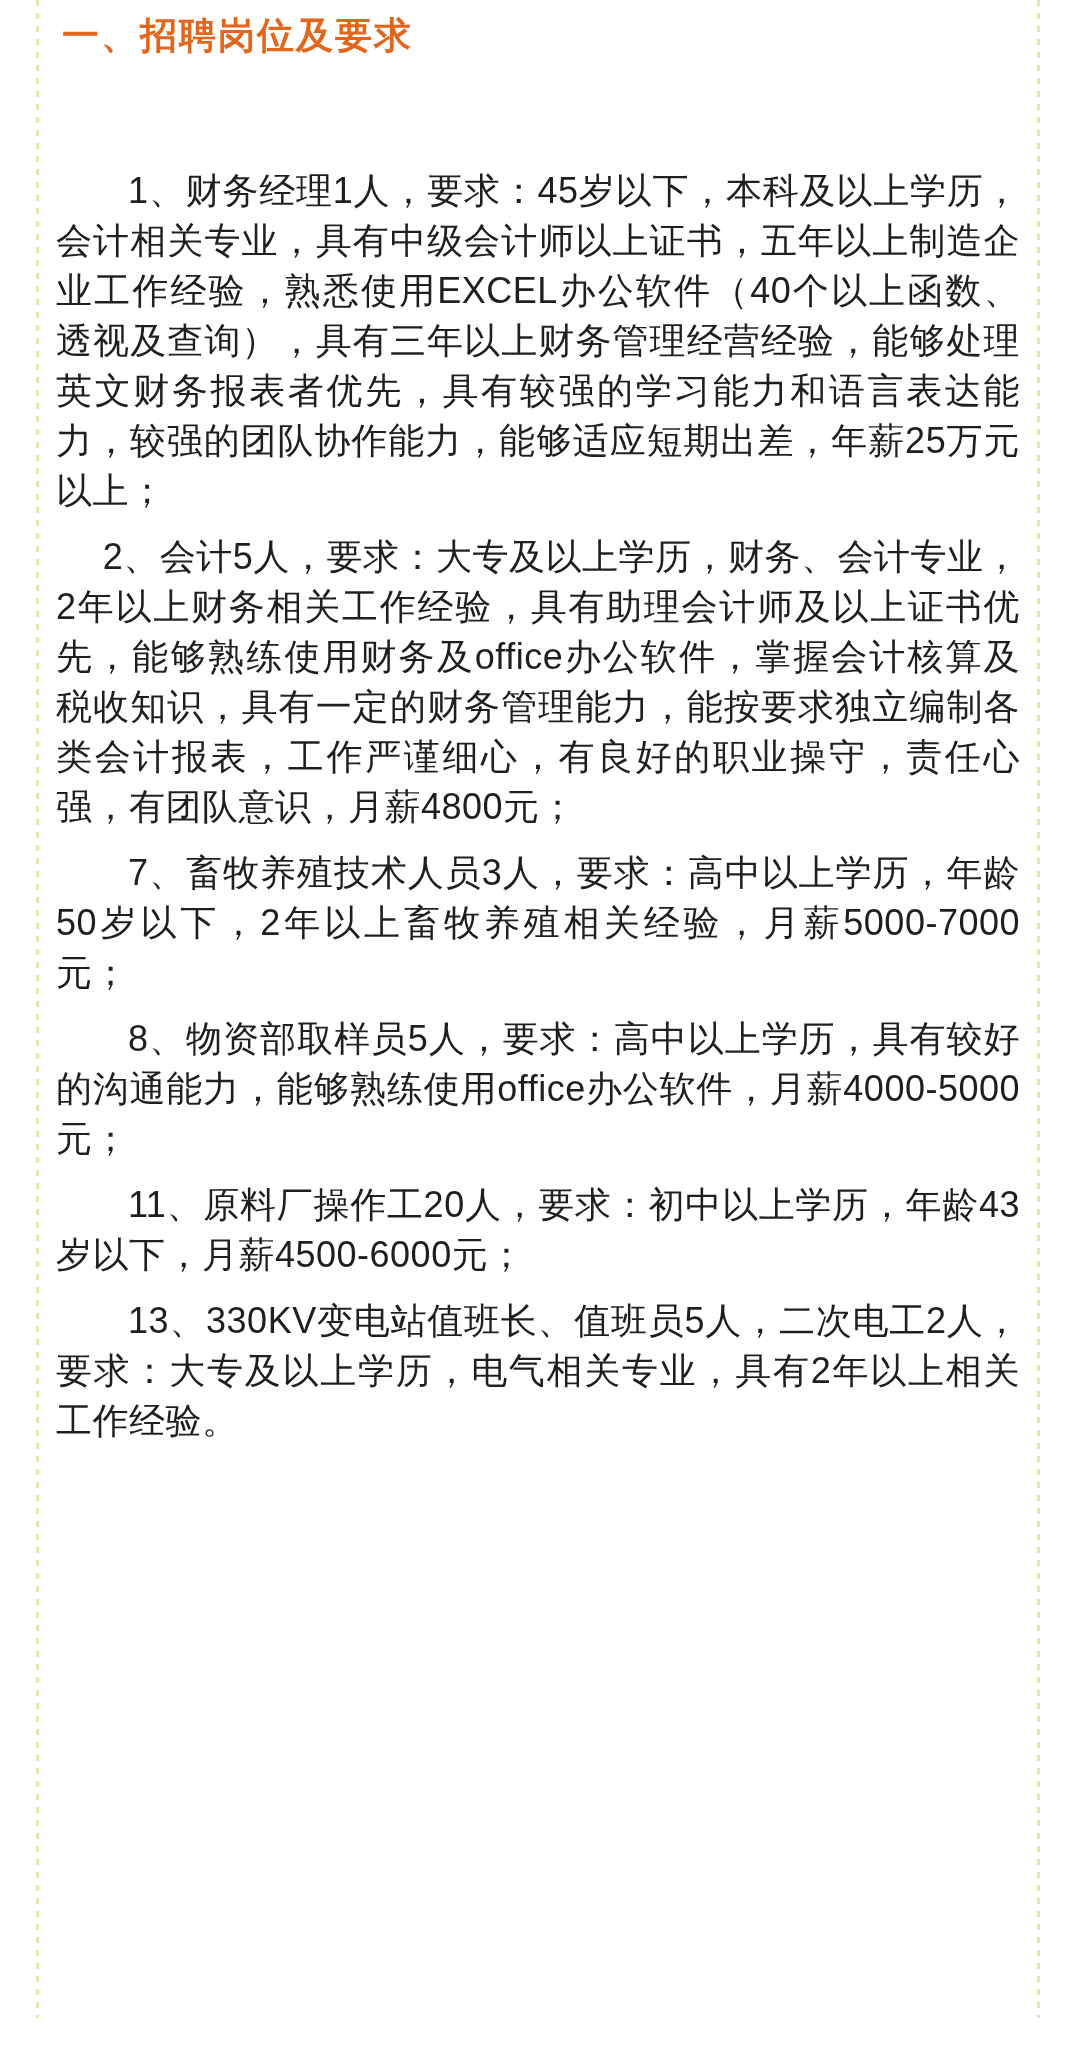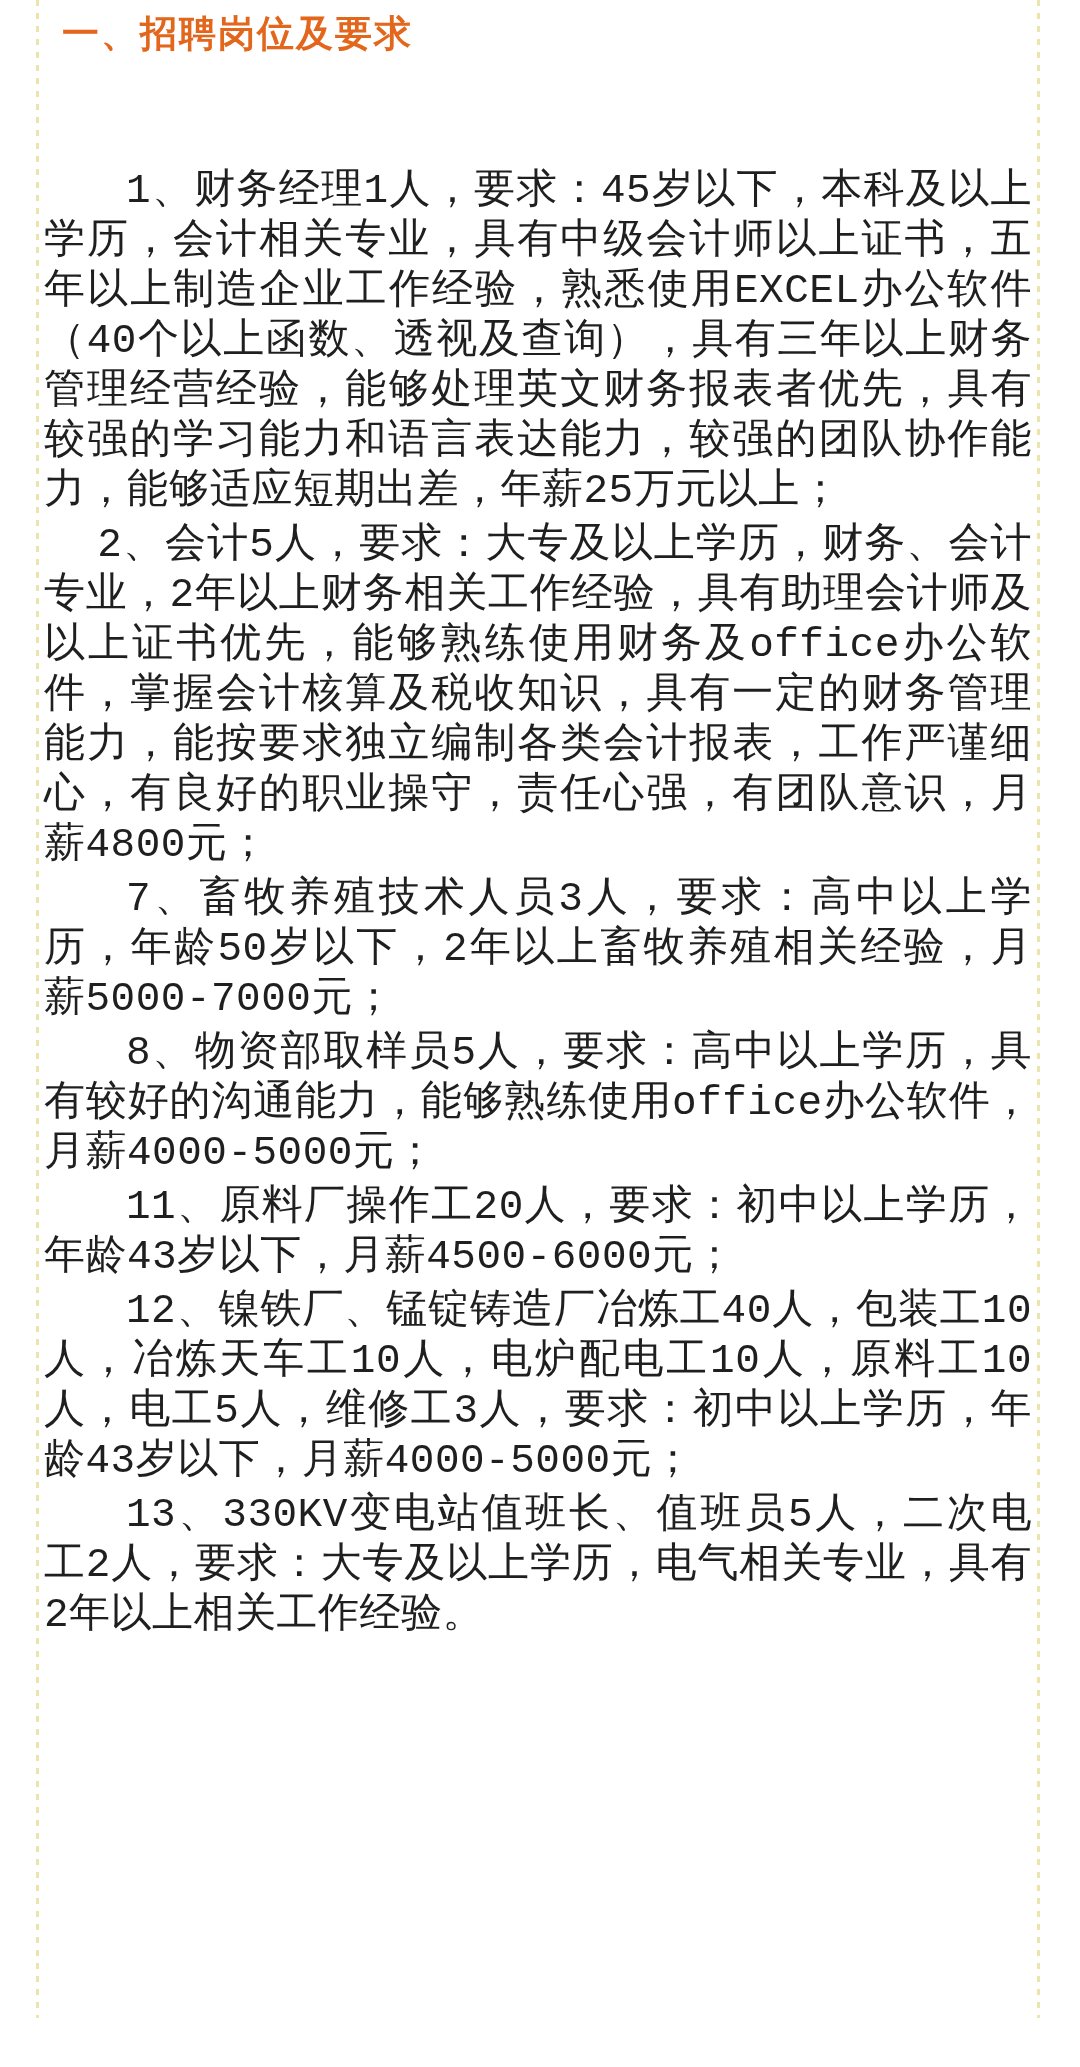--- a/index.html
+++ b/index.html
@@ -2,21 +2,21 @@
 <html style="--accent: #e2661c; --border: #ece4ad; --text: #1f1f1f; --background: #ffffff;"><head>
 <meta charset="utf-8">
 <style>
   html, body { margin: 0; padding: 0; background: #ffffff; }
   .page {
     position: relative;
     width: 1080px;
     height: 2018px;
     background: var(--background, #ffffff);
     overflow: hidden;
-    font-family: Liberation Mono, monospace;
+    font-family: Liberation Sans, sans-serif;
   }
   
   .edge {
     position: absolute;
     top: 0;
     bottom: 0;
     width: 3px;
     background: repeating-linear-gradient(
       to bottom,
       var(--border, #ece4ad) 0px,
@@ -39,23 +39,23 @@
     font-size: 37px;
     line-height: 44px;
     font-weight: 700;
     letter-spacing: 2px;
     color: var(--accent, #e2661c);
   }
   .job-list {
     margin-top: 108px;
   }
   .job-list p {
-    margin: 4px;
+    margin: 16px;
     padding: 0;
-    font-size: 41px;
+    font-size: 36px;
     line-height: 50px;
     color: var(--text, #1f1f1f);
     text-indent: 2em;
     text-align: justify;
     letter-spacing: 0.5px;
   }
   
   .job-list p:nth-child(2) { text-indent: 1.3em; }
 </style>
 </head>
@@ -67,17 +67,16 @@
 
   <div class="content">
     <h2 class="section-title">一、招聘岗位及要求</h2>
 
     <div class="job-list">
         <p>1、财务经理1人，要求：45岁以下，本科及以上学历，会计相关专业，具有中级会计师以上证书，五年以上制造企业工作经验，熟悉使用EXCEL办公软件（40个以上函数、透视及查询），具有三年以上财务管理经营经验，能够处理英文财务报表者优先，具有较强的学习能力和语言表达能力，较强的团队协作能力，能够适应短期出差，年薪25万元以上；</p>
         <p>2、会计5人，要求：大专及以上学历，财务、会计专业，2年以上财务相关工作经验，具有助理会计师及以上证书优先，能够熟练使用财务及office办公软件，掌握会计核算及税收知识，具有一定的财务管理能力，能按要求独立编制各类会计报表，工作严谨细心，有良好的职业操守，责任心强，有团队意识，月薪4800元；</p>
         <p>7、畜牧养殖技术人员3人，要求：高中以上学历，年龄50岁以下，2年以上畜牧养殖相关经验，月薪5000-7000元；</p>
         <p>8、物资部取样员5人，要求：高中以上学历，具有较好的沟通能力，能够熟练使用office办公软件，月薪4000-5000元；</p>
         <p>11、原料厂操作工20人，要求：初中以上学历，年龄43岁以下，月薪4500-6000元；</p>
-        <p>12、镍铁厂、锰锭铸造厂冶炼工40人，包装工10人，冶炼天车工10人，电炉配电工10人，原料工10人，电工5人，维修工3人，要求：初中以上学历，年龄43岁以下，月薪4000-5000元；</p>
         <p>13、330KV变电站值班长、值班员5人，二次电工2人，要求：大专及以上学历，电气相关专业，具有2年以上相关工作经验。</p>
       </div>
   </div>
 </div>
 
 </body></html>

